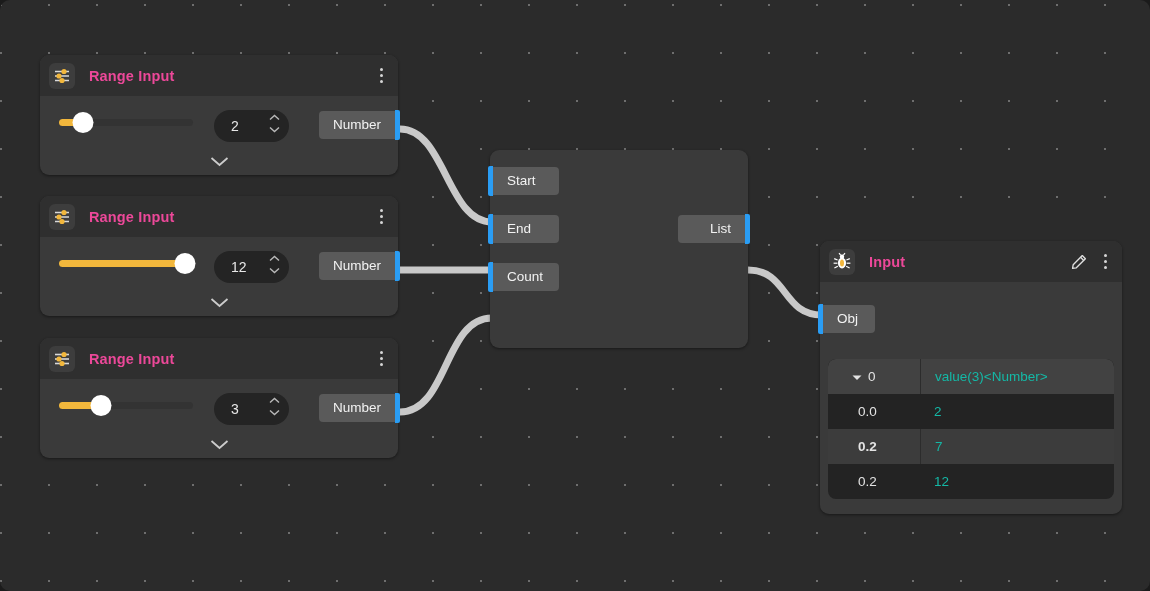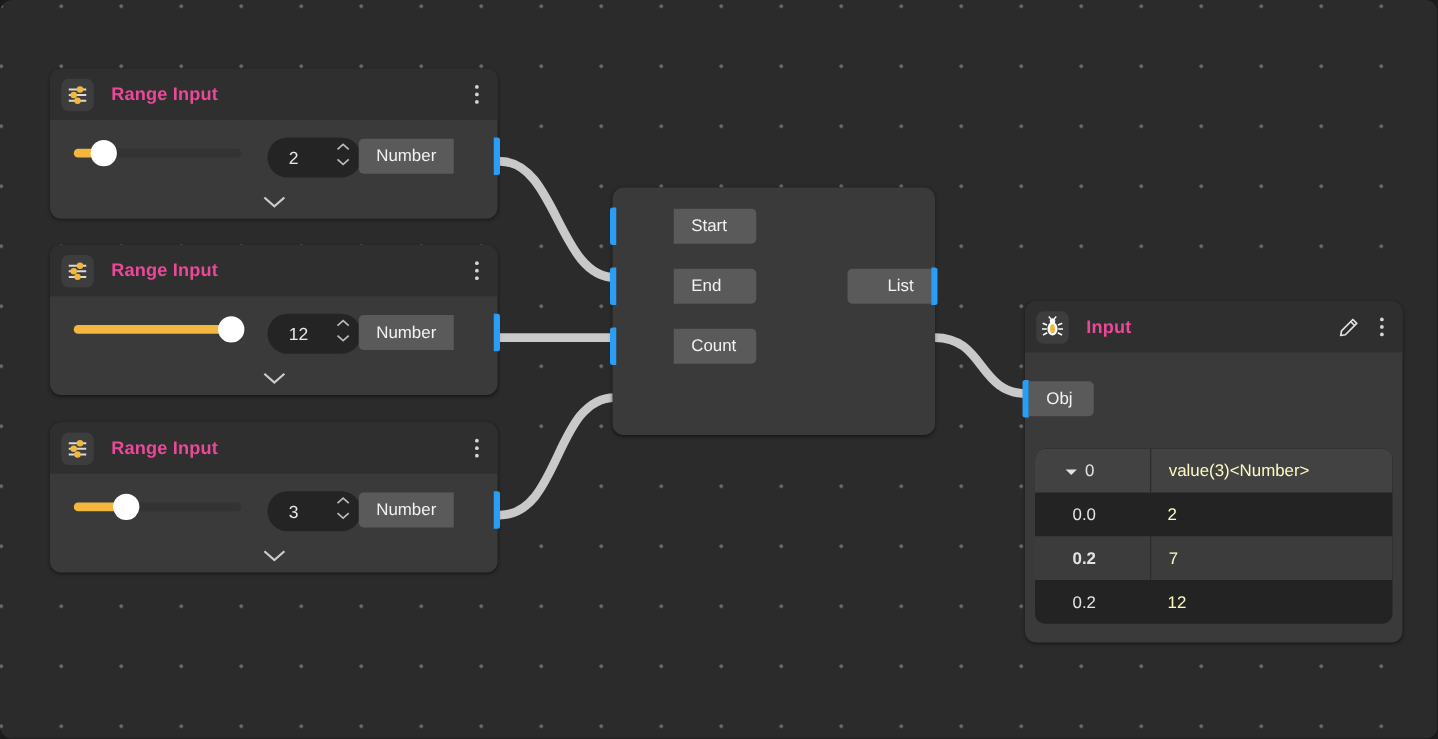--- a/index.html
+++ b/index.html
@@ -157,21 +157,20 @@
     gap: 5px;
   }
   .stepper .arrows span { line-height: 0; cursor: pointer; }
   .port-out {
     position: absolute;
     right: -2px;
     height: 30px;
     display: flex;
     align-items: center;
     z-index: 6;
-    gap: 32px;
   }
   .port-label {
     background: #5a5a5a;
     color: #f2f2f2;
     font-size: 13.5px;
     padding: 6px 14px 7px 14px;
     border-radius: 4px 0 0 4px;
     white-space: nowrap;
     cursor: pointer;
   }
@@ -192,21 +191,20 @@
   }
 
   
   .seq-node { width: 258px; height: 198px; }
   .seq-body { position: relative; height: 157px; }
   .seq-in {
     position: absolute;
     left: -2px;
     display: flex;
     align-items: center;
-    gap: 46px;
   }
   .seq-in .port-stub { border-radius: 2px 0 0 2px; }
   .seq-in .port-label {
     border-radius: 0 4px 4px 0;
     min-width: 66px;
   }
   .seq-out {
     position: absolute;
     right: -2px;
     display: flex;
@@ -242,21 +240,21 @@
     width: 92px;
     display: flex;
     align-items: center;
     color: #e3e3e3;
     font-size: 13.5px;
   }
   .ptr .c2 {
     flex: 1 1 auto;
     display: flex;
     align-items: center;
-    color: #fef9c3;
+    color: #14b8a6;
     font-size: 13.5px;
     padding-left: 14px;
   }
   .ptr.head {
     background: #424242;
     border-radius: 7px 7px 0 0;
   }
   .ptr.head .c1 {
     justify-content: flex-start;
     padding-left: 24px;

